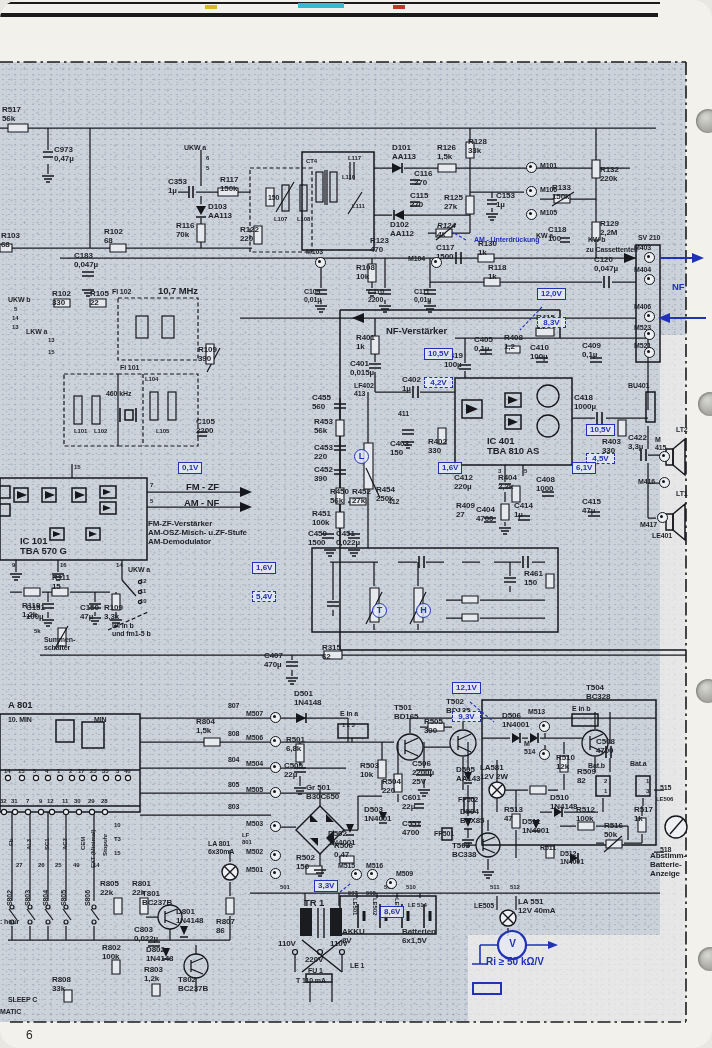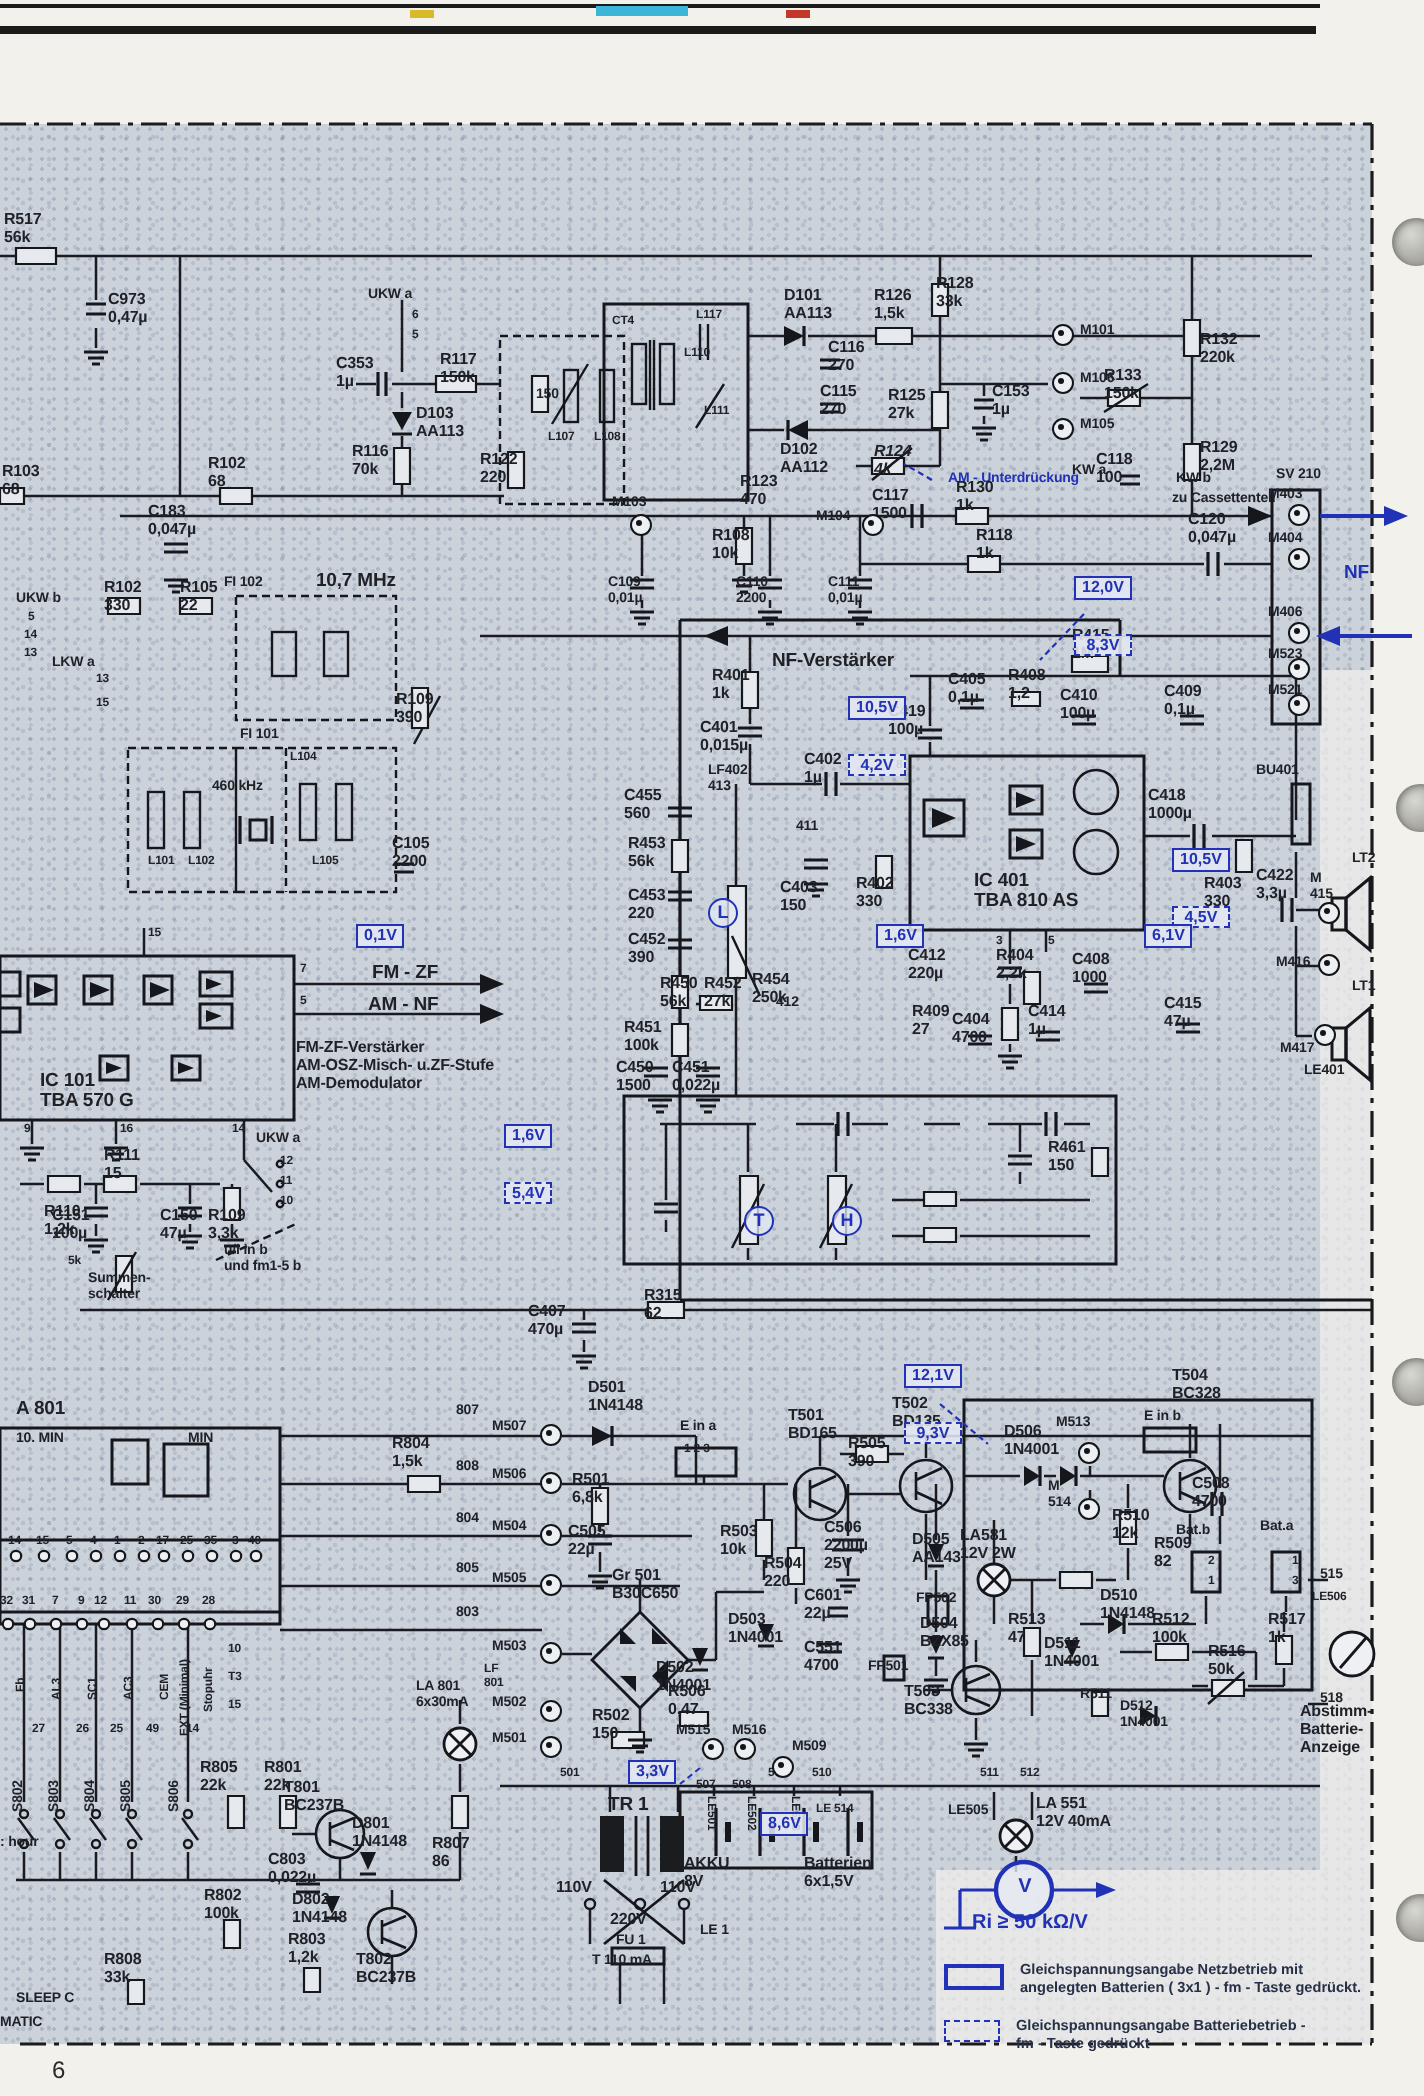--- a/index.html
+++ b/index.html
@@ -1,17 +1,17 @@
 <!DOCTYPE html>
 <html><head>
 <meta charset="utf-8">
 <style>
   html,body{margin:0;padding:0;background:#e8e7e2;}
   #page{position:relative;width:712px;height:1048px;background:#f2f1ec;overflow:hidden;
-        font-family:"Liberation Sans",sans-serif;}
+        font-family:"Liberation Sans",sans-serif;border-radius:19px;}
   
   #scan{position:absolute;left:0;top:62px;width:686px;height:960px;
     background:
       radial-gradient(circle, rgba(70,85,120,.22) .8px, transparent 1px) 0 0/6px 5px,
       radial-gradient(circle, rgba(90,100,140,.17) .9px, transparent 1.1px) 2px 3px/9px 7px,
       radial-gradient(circle, rgba(40,60,100,.12) 1px, transparent 1.3px) 5px 1px/13px 11px,
       #cbd2da;}
   .lightpatch{position:absolute;background:rgba(240,239,234,.72);}
   
   .rule{position:absolute;background:#1b1b1b;}
@@ -850,28 +850,17 @@
       <div class="knob" style="left: 416px; top: 603px;">H</div>
     </div>
 
   <div id="vmeter-label">V</div>
 
   <div id="ri-note">Ri ≥ 50 kΩ/V</div>
 
   <div id="legend">
     <div class="legrow">
       <div class="swatch sw-solid"></div>
-      <div class="legtext">
-        <span>Gleichspannungsangabe  Netzbetrieb  mit</span><br>
-        <span>angelegten  Batterien  ( 3x1 ) - fm - Taste  gedrückt.</span>
-      </div>
-    </div>
-    <div class="legrow">
-      <div class="swatch sw-dash"></div>
-      <div class="legtext">
-        <span>Gleichspannungsangabe  Batteriebetrieb -</span><br>
-        <span>fm - Taste  gedrückt</span>
-      </div>
     </div>
   </div>
 
   <div id="pagenum">6</div>
 </div>
 
 </body></html>

